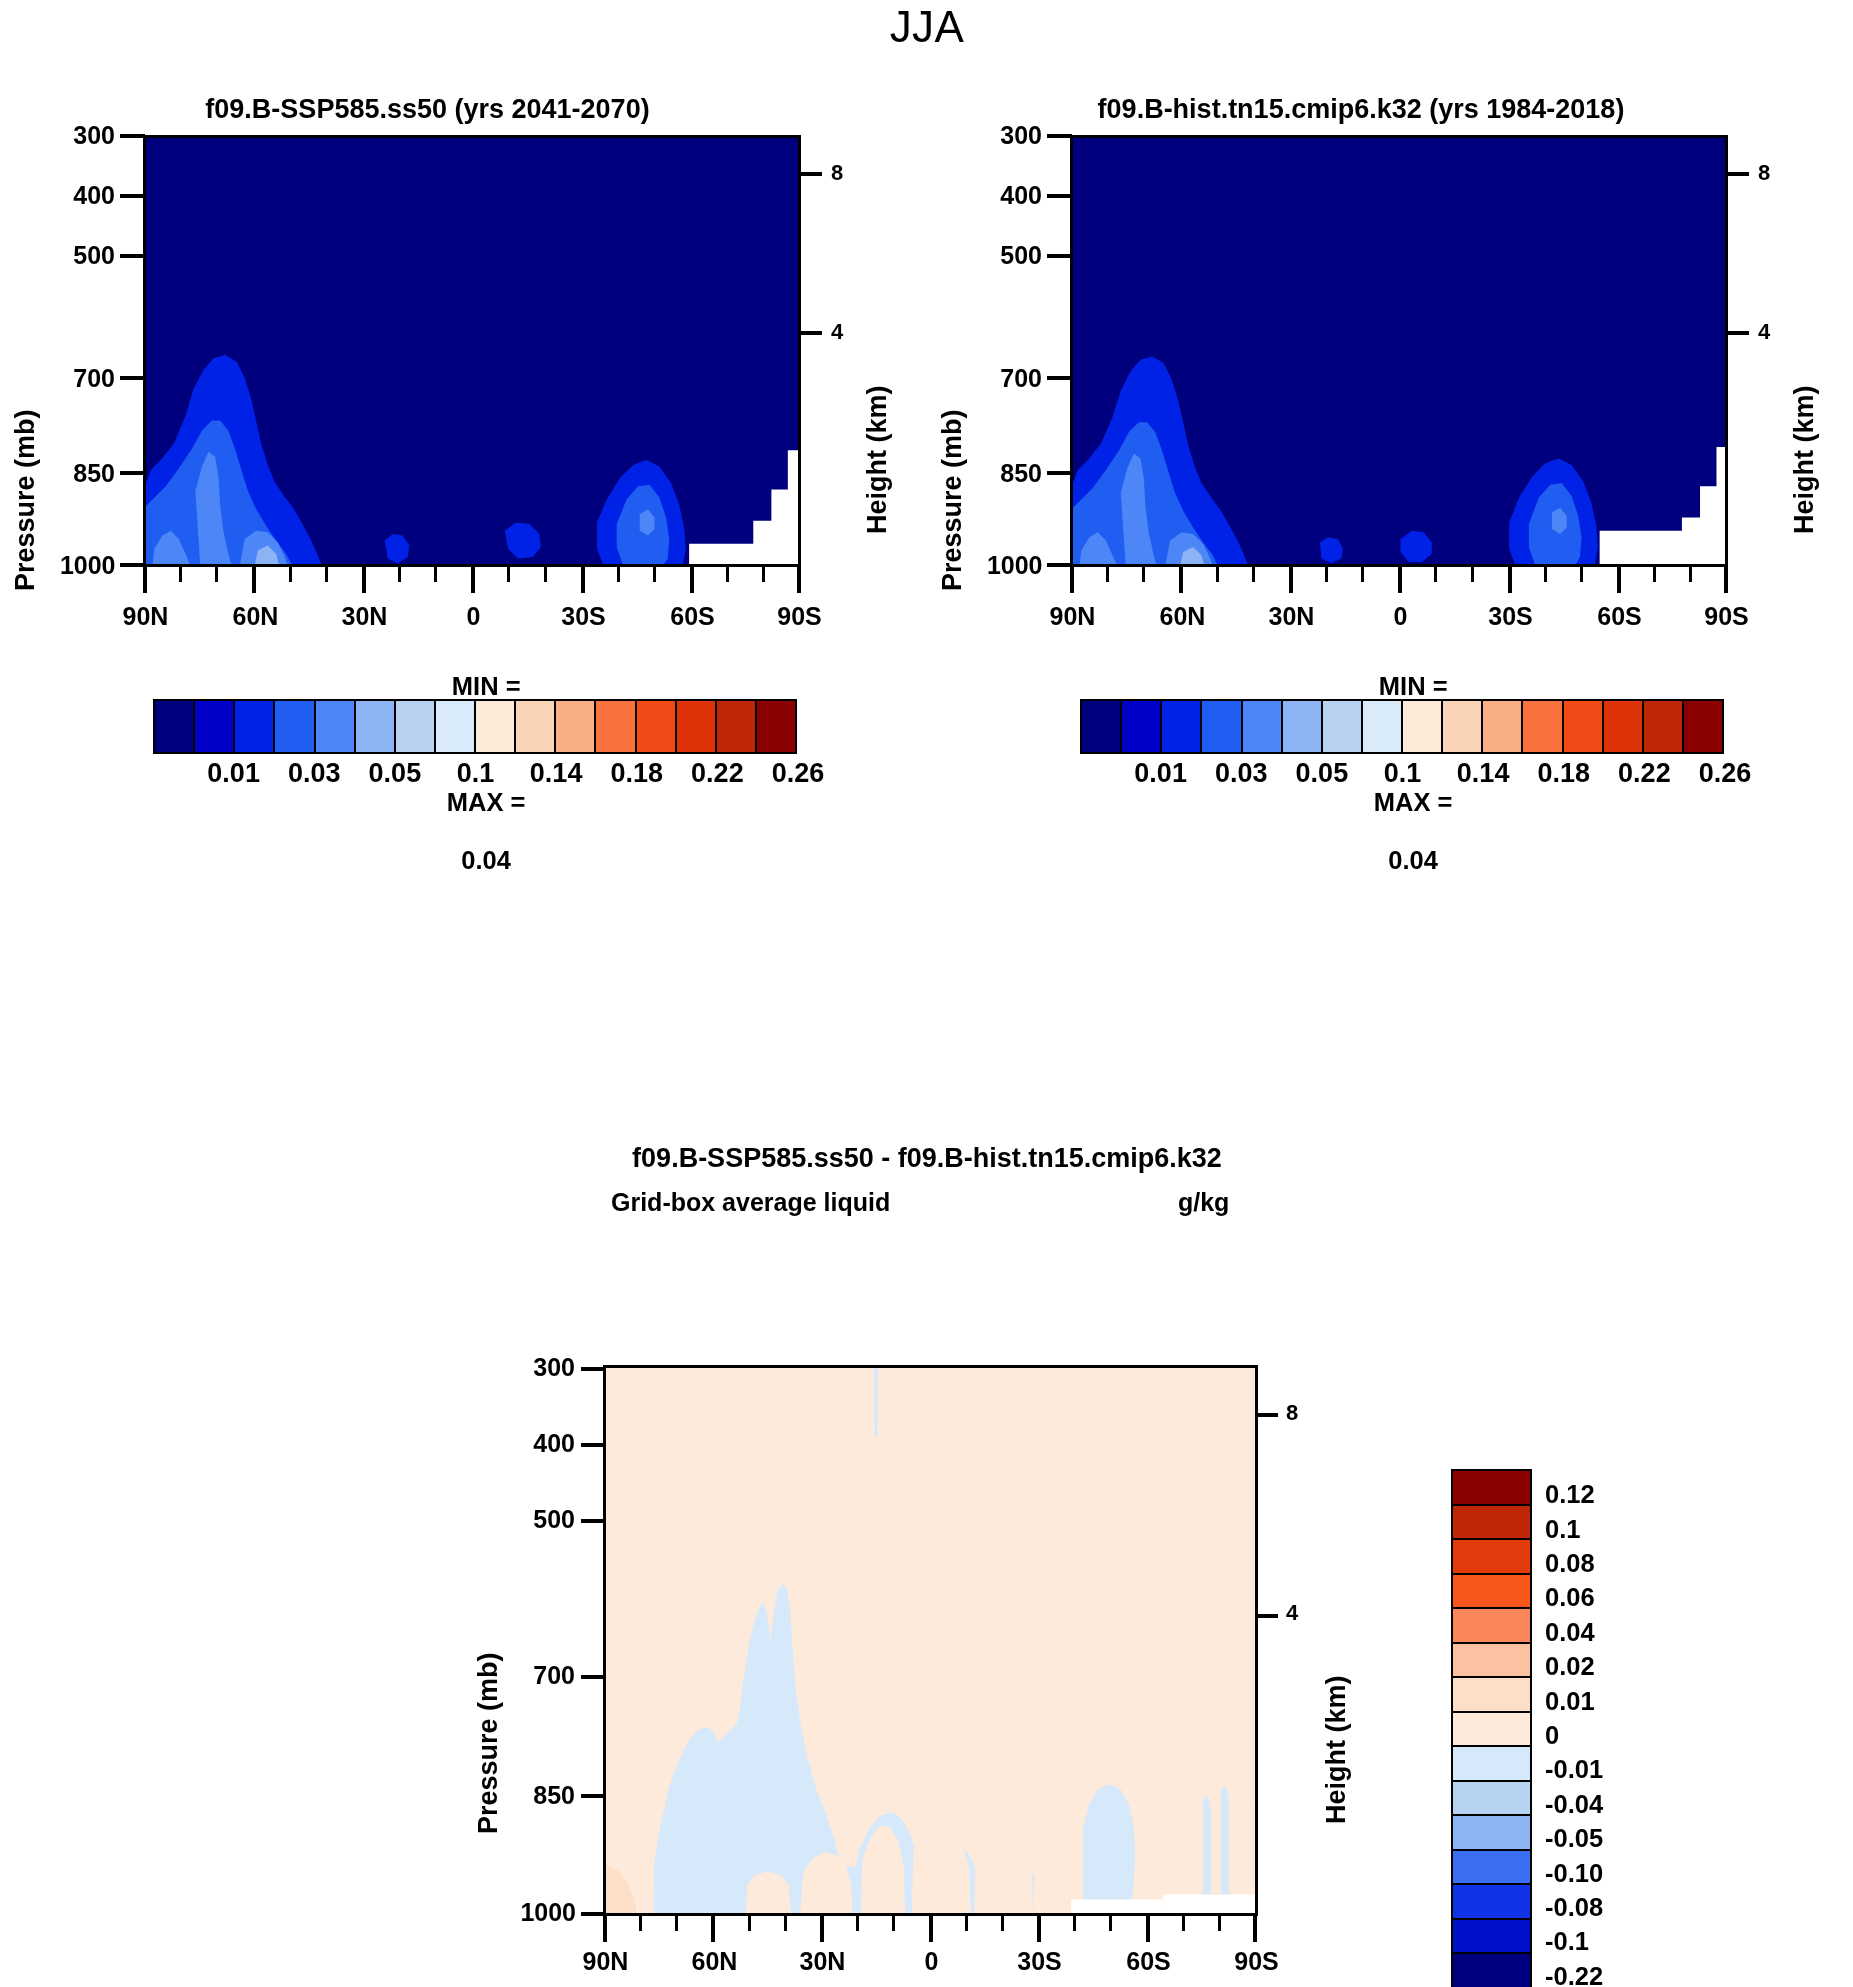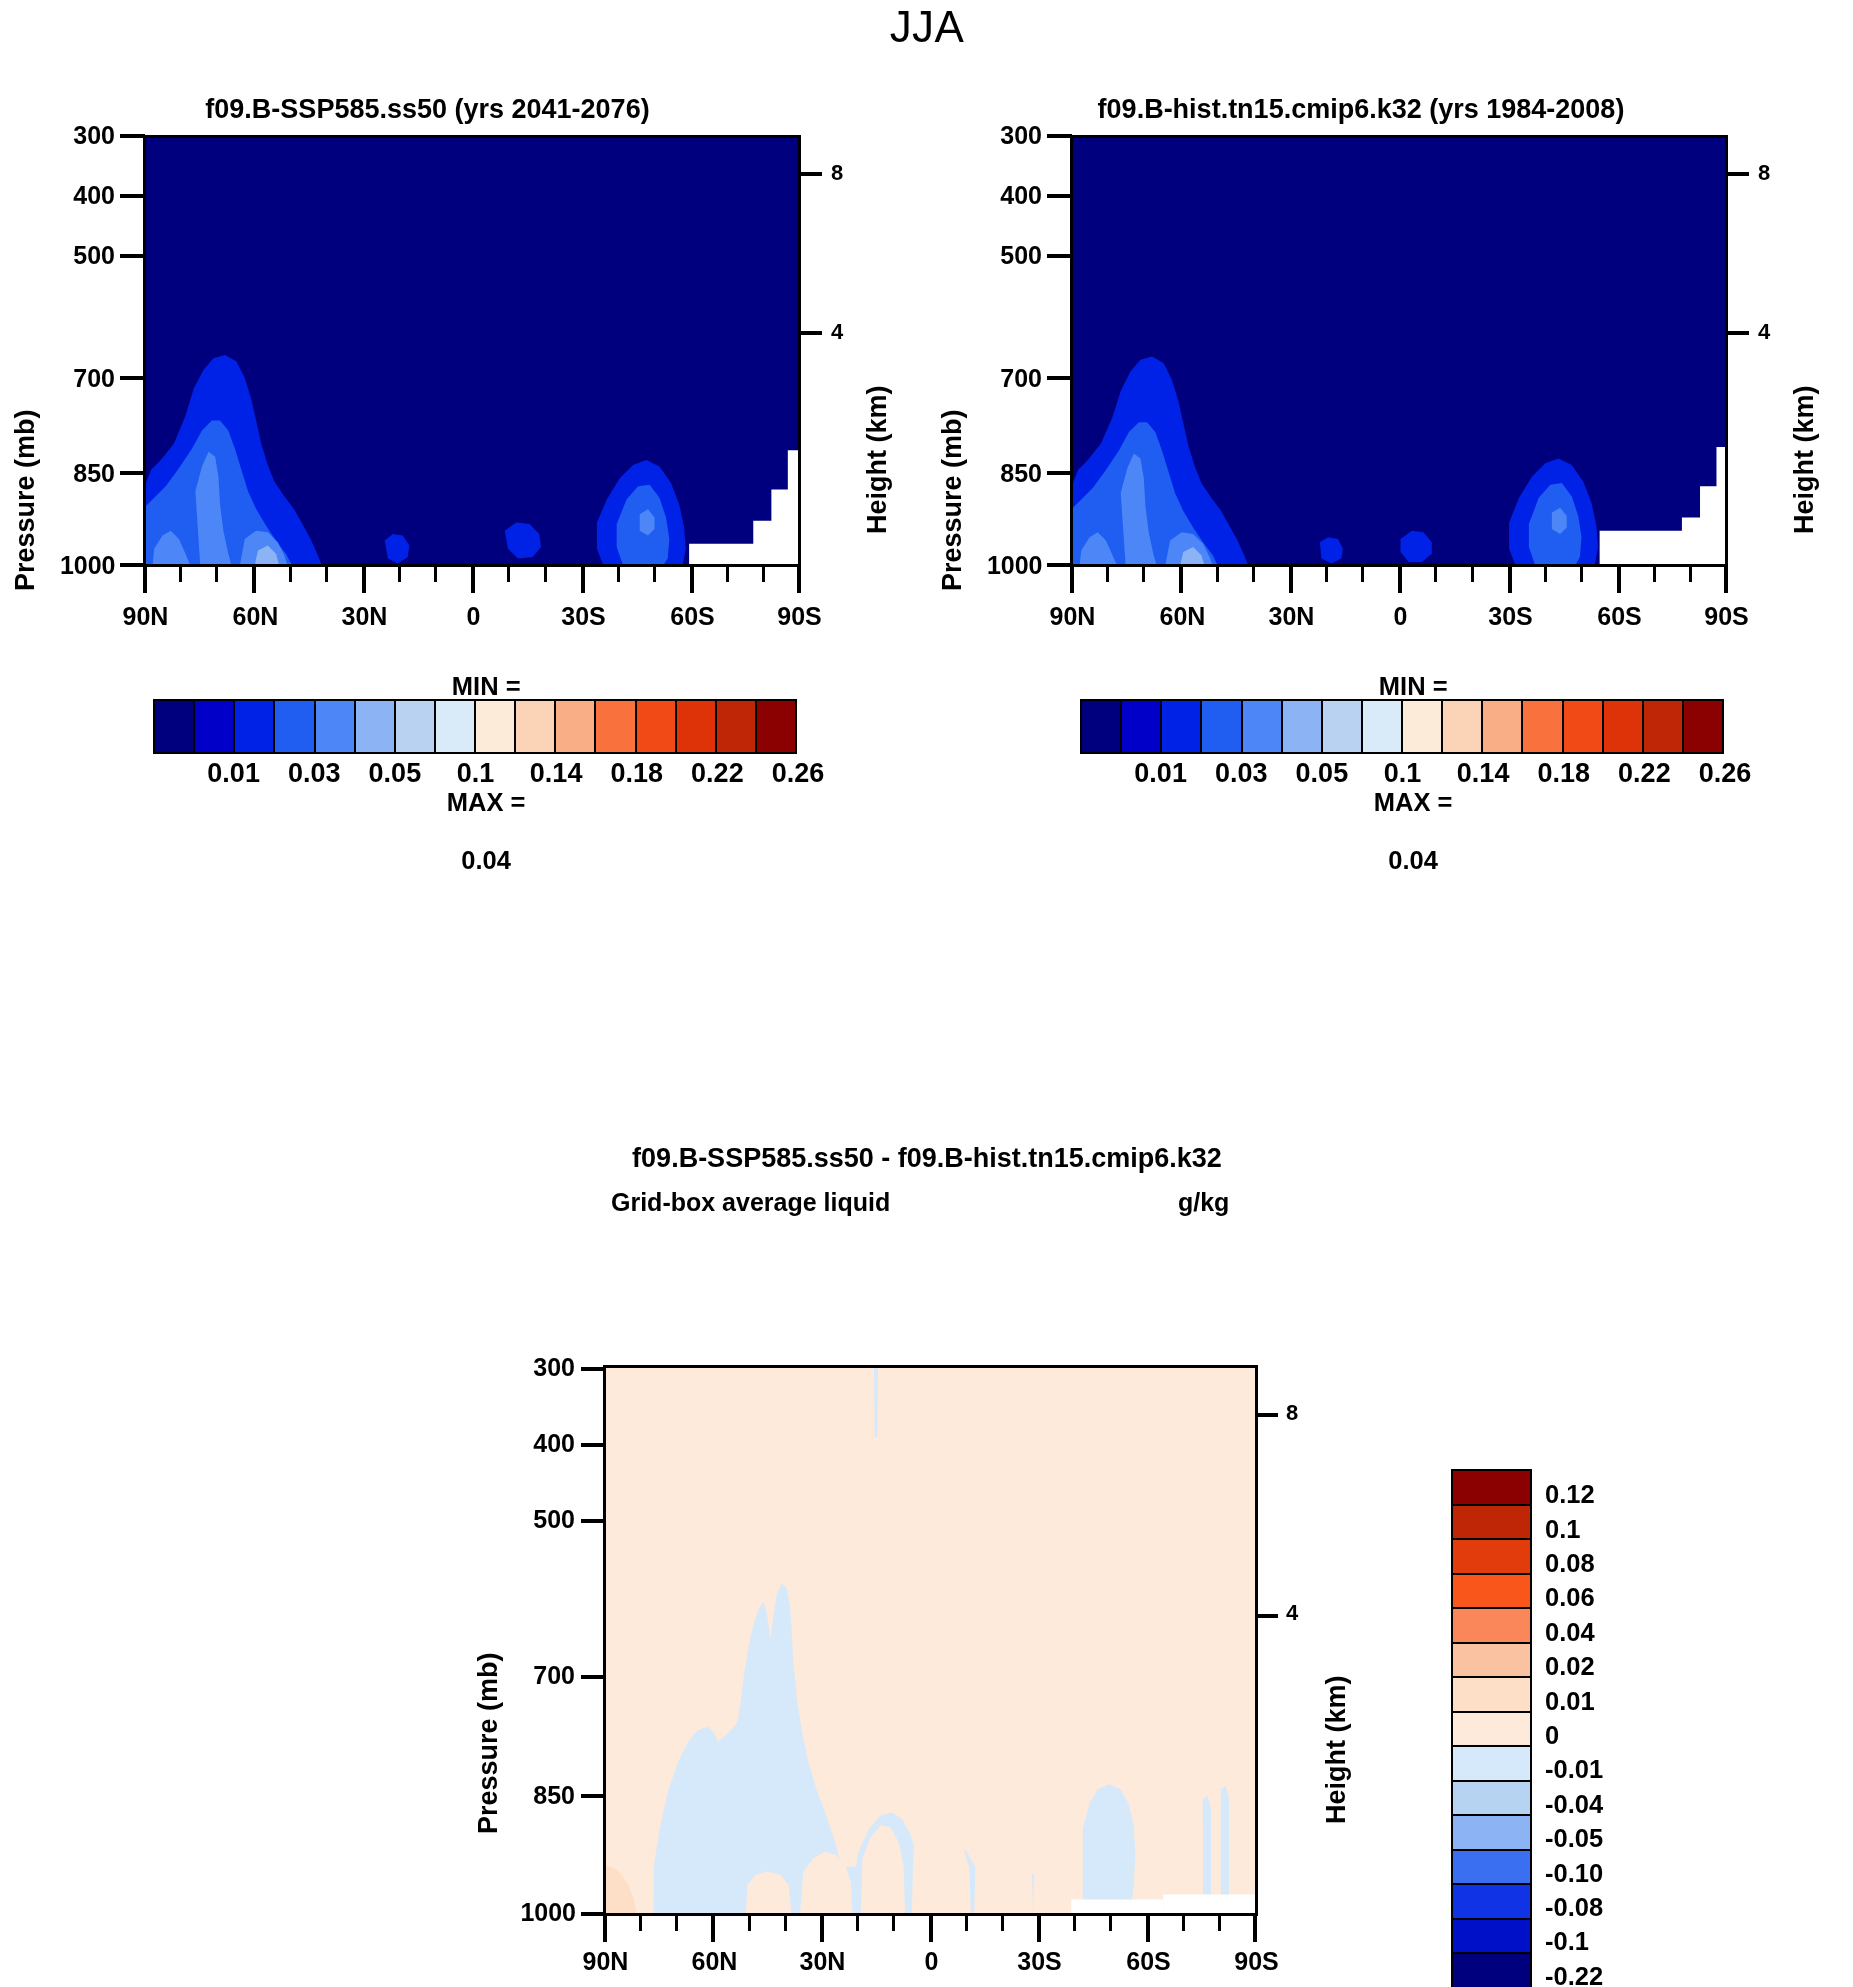--- a/index.html
+++ b/index.html
@@ -51,21 +51,21 @@
                       transform:translateY(-50%);white-space:nowrap;
                       text-align:left;}
 </style>
 </head>
 <body>
 
 <div class="abs" id="fig-title">JJA</div>
 
 <div class="abs" style="left:0;top:49px;width:927px;height:1094px;">
 
-  <div class="abs panel-title" style="left:0;top:45px;width:855px;">f09.B-SSP585.ss50 (yrs 2041-2076)</div>
+  <div class="abs panel-title" style="left:0;top:45px;width:855px;">f09.B-SSP585.ss50 (yrs 2041-2070)</div>
 
   <div class="abs sub-left" style="left:145px;top:89px;">Grid-box average liquid</div>
 
   <div class="abs sub-right" style="left:724px;top:89px;">g/kg</div>
 
   <div class="abs axis-title-v" style="left:10px;top:197px;height:345px;">Pressure (mb)</div>
 
   <div class="abs ylab" style="left:25px;top:72px;width:90px;">300</div>
   <div class="abs ylab" style="left:25px;top:132px;width:90px;">400</div>
   <div class="abs ylab" style="left:25px;top:192px;width:90px;">500</div>
@@ -190,21 +190,21 @@
       <span style="left: 50%;">0.1</span>
       <span style="left: 62.5%;">0.14</span>
       <span style="left: 75%;">0.18</span>
       <span style="left: 87.5%;">0.22</span>
       <span style="left: 100%;">0.26</span>
     </div>
 </div>
 
 <div class="abs" style="left:927px;top:49px;width:927px;height:1094px;">
 
-  <div class="abs panel-title" style="left:0;top:45px;width:868px;">f09.B-hist.tn15.cmip6.k32 (yrs 1984-2008)</div>
+  <div class="abs panel-title" style="left:0;top:45px;width:868px;">f09.B-hist.tn15.cmip6.k32 (yrs 1984-2018)</div>
 
   <div class="abs sub-left" style="left:145px;top:89px;">Grid-box average liquid</div>
 
   <div class="abs sub-right" style="left:724px;top:89px;">g/kg</div>
 
   <div class="abs axis-title-v" style="left:10px;top:197px;height:345px;">Pressure (mb)</div>
 
   <div class="abs ylab" style="left:25px;top:72px;width:90px;">300</div>
   <div class="abs ylab" style="left:25px;top:132px;width:90px;">400</div>
   <div class="abs ylab" style="left:25px;top:192px;width:90px;">500</div>

